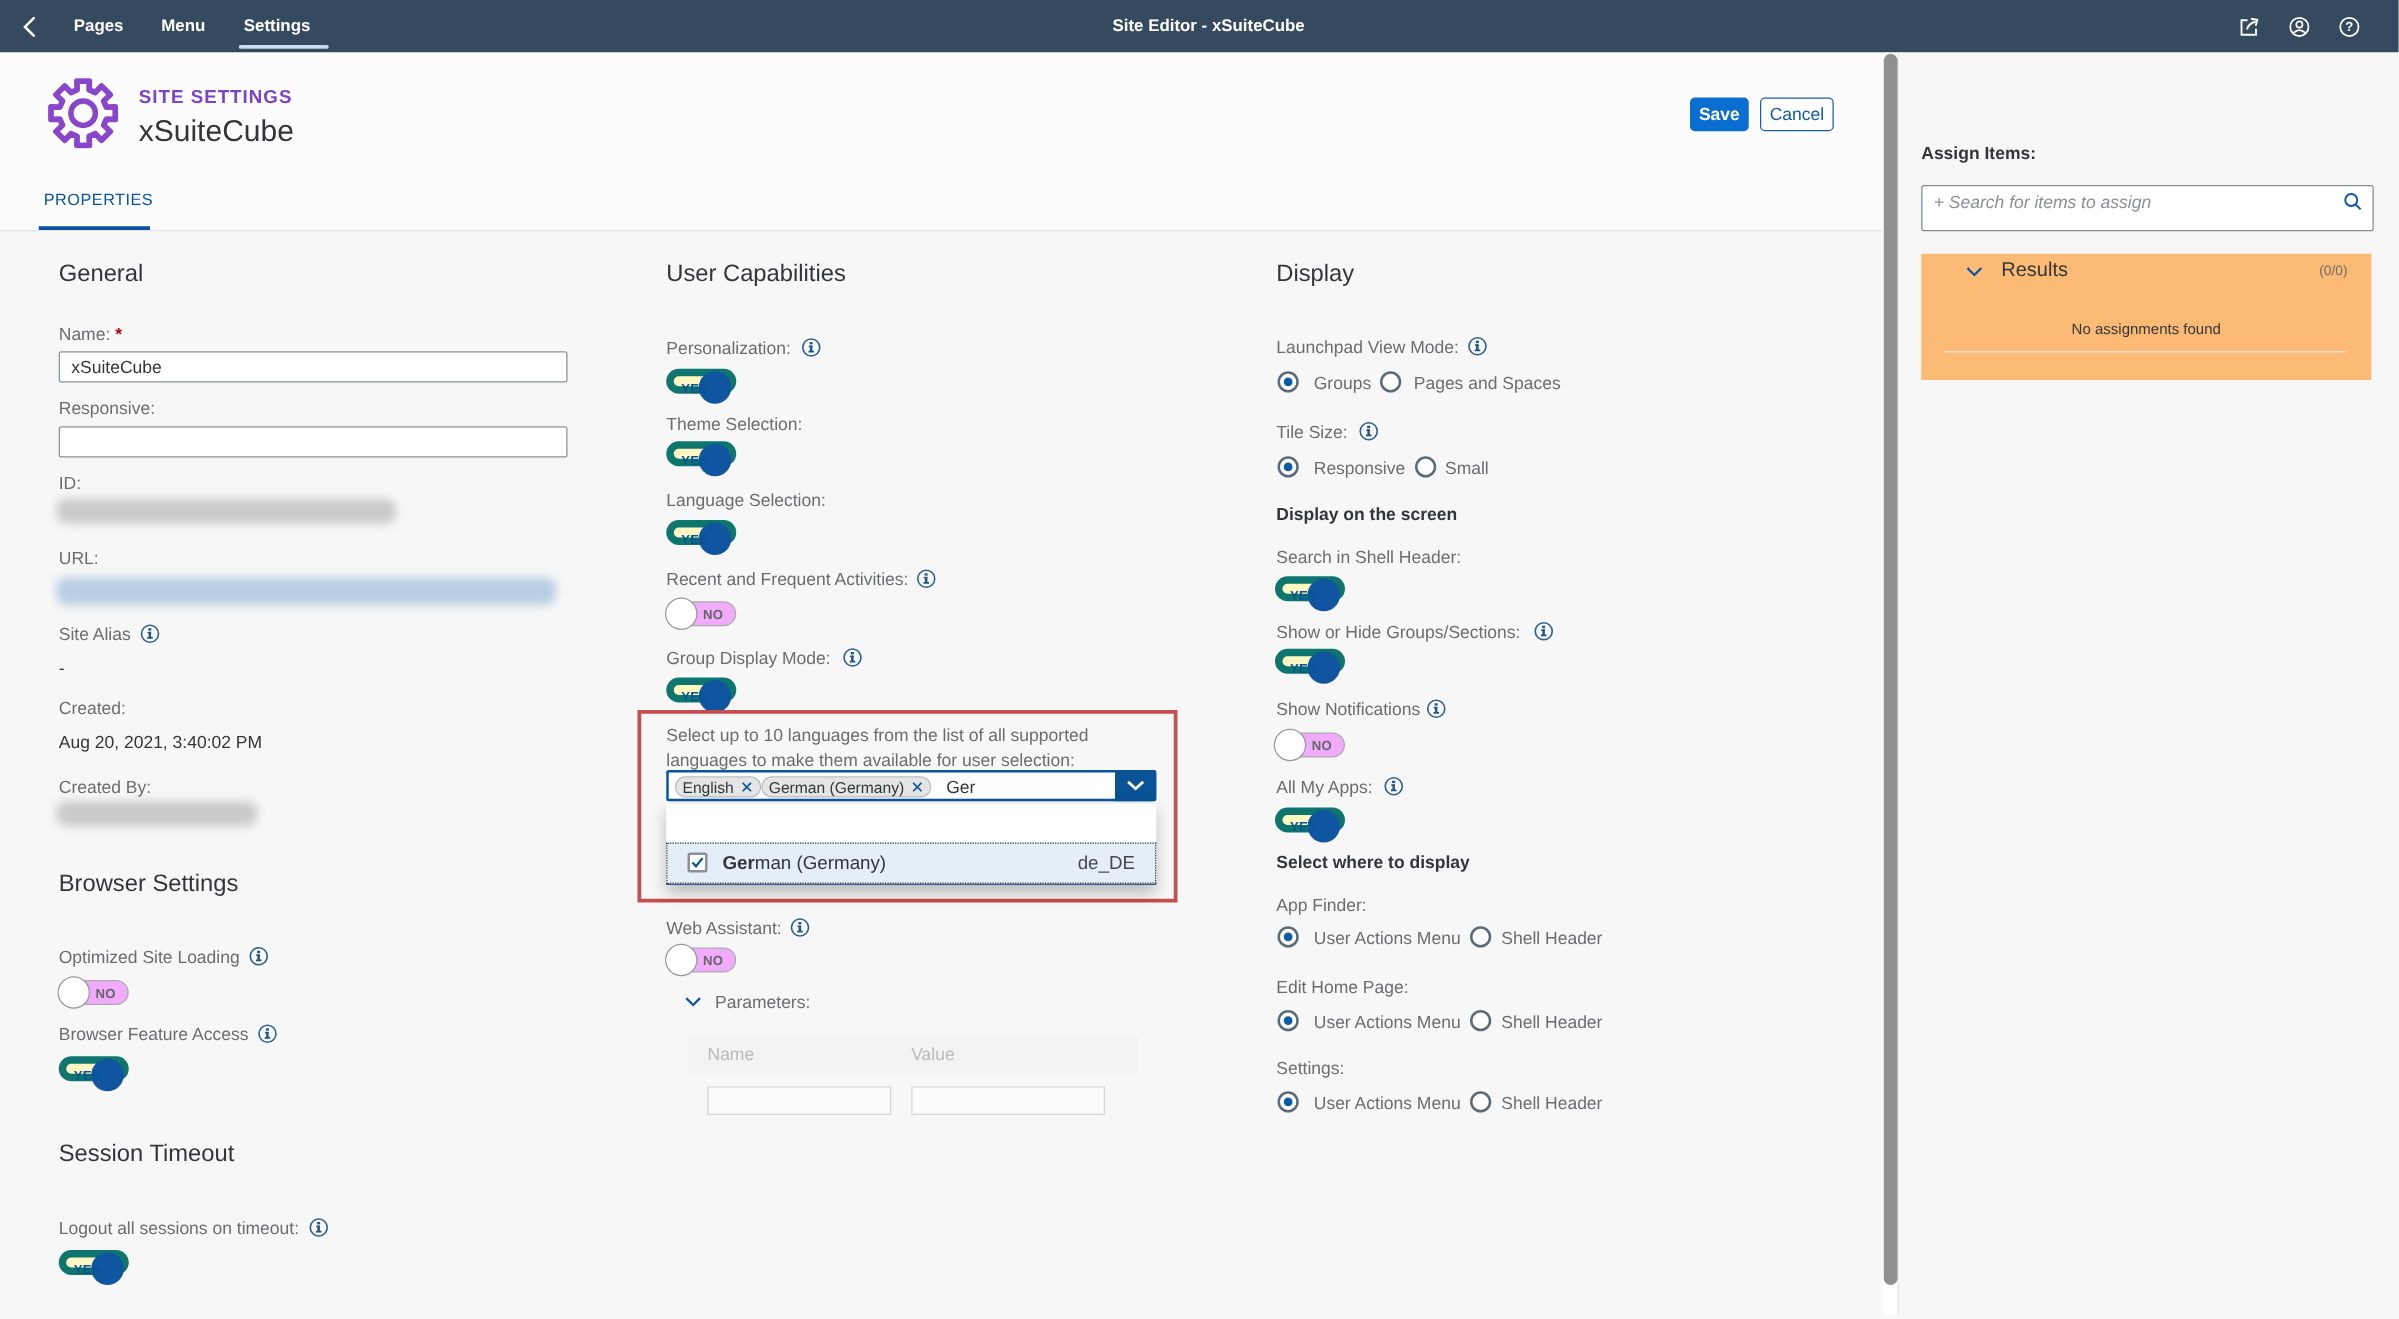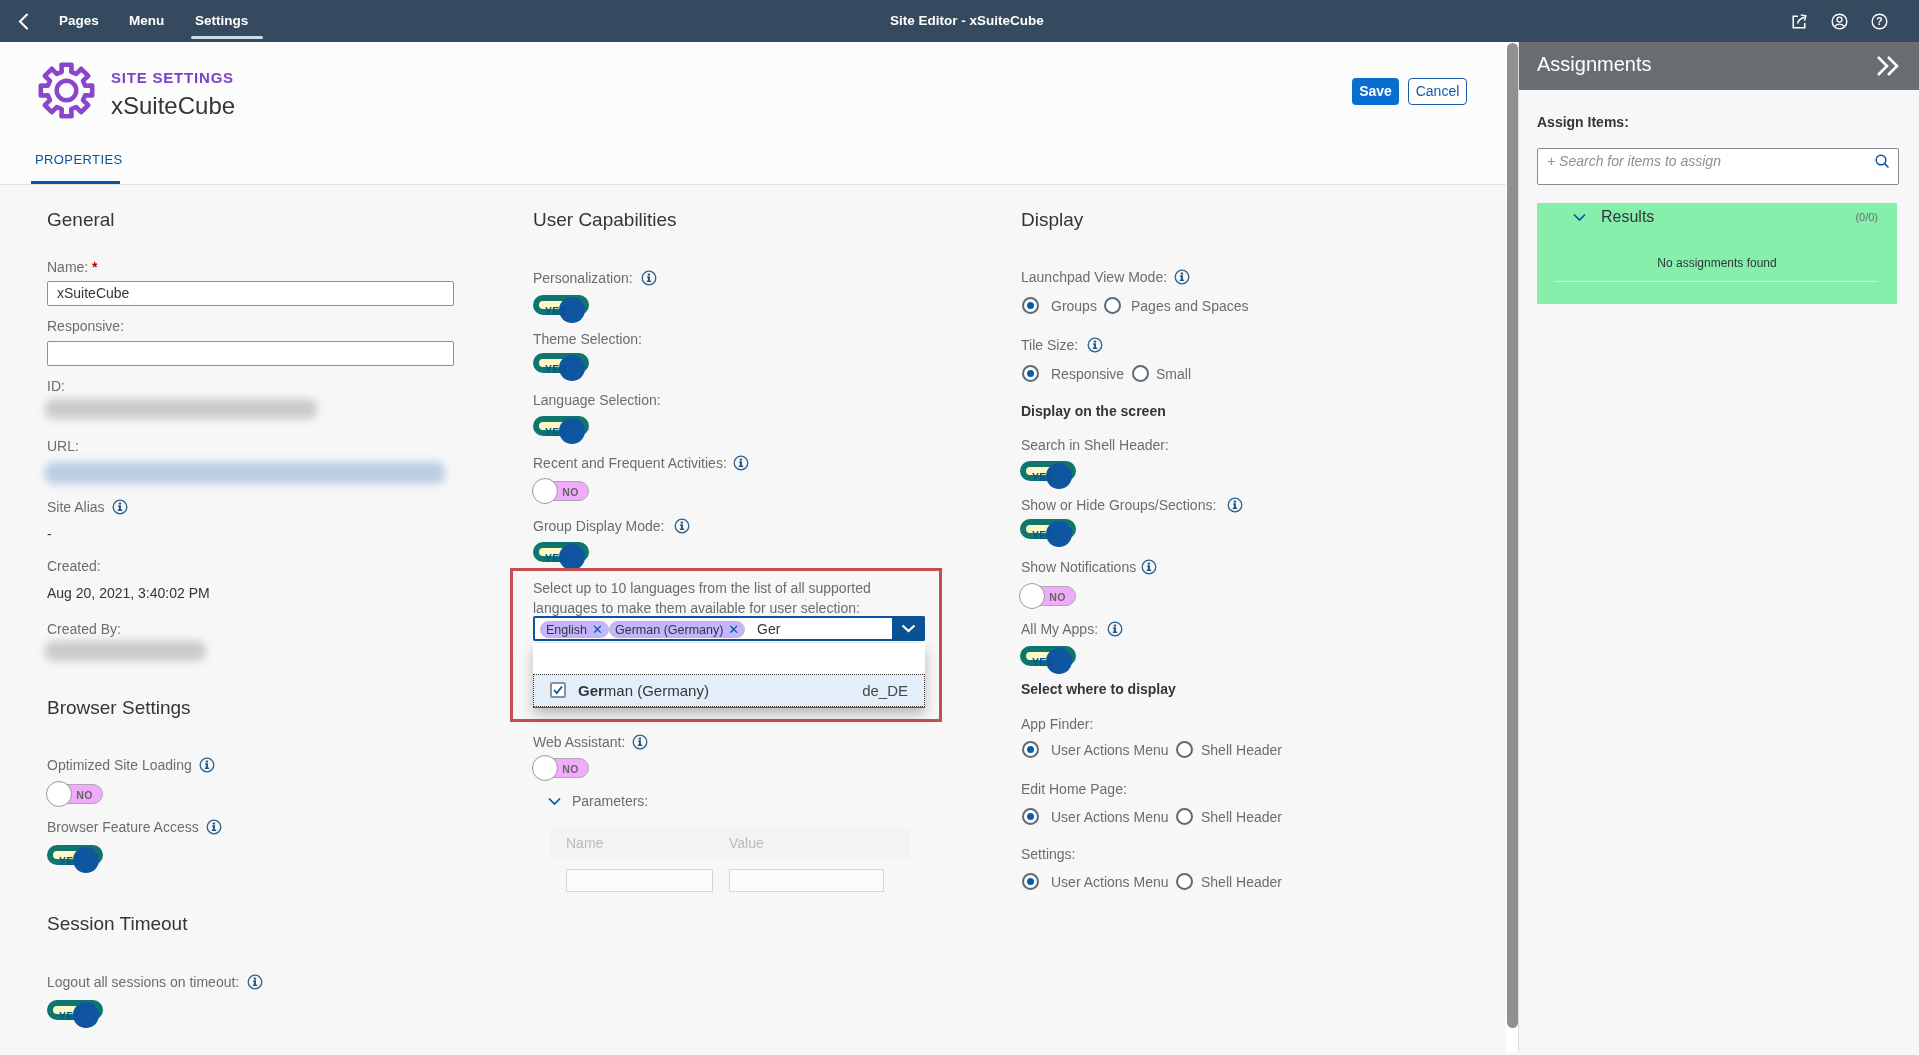--- a/index.html
+++ b/index.html
@@ -37,21 +37,21 @@
 .sw.off .t { right:9.5px; color:#666; }
 
 .rd { position:absolute; width:17px; height:17px; border:2px solid #5c6a78; border-radius:50%; background:#fff; }
 .rd.sel::after { content:""; position:absolute; left:3px; top:3px; width:7px; height:7px; border-radius:50%; background:#0a5baa; }
 
 .inf { position:absolute; width:16px; height:16px; }
 
 #redbox { position:absolute; left:510px; top:568px; width:432px; height:154px; border:3px solid #c44e50; }
 
 #combo { position:absolute; left:533px; top:616px; width:392px; height:25px; background:#fff; border:2px solid #0854a0; border-radius:2px; }
-#combo .tok { position:absolute; top:3px; height:17px; border:1px solid #b9bfc6; border-radius:9px; background:#c4b5fd; font-size:12.5px; color:#32363a; line-height:15px; padding:0 5px; white-space:nowrap; }
+#combo .tok { position:absolute; top:3px; height:17px; border:1px solid #b9bfc6; border-radius:9px; background:#e5e5e5; font-size:12.5px; color:#32363a; line-height:15px; padding:0 5px; white-space:nowrap; }
 #combo .tok .x { color:#0854a0; margin-left:5px; font-size:13px; }
 #combo-arrow { position:absolute; left:892px; top:616px; width:33px; height:25px; background:#0a5296; border-radius:0 2px 2px 0; }
 
 #ddl { position:absolute; left:533px; top:643px; width:392px; height:65px; background:#fff; box-shadow:0 6px 12px rgba(0,0,0,0.25); border-bottom:2px solid #2a5d97; }
 .ddrow { position:absolute; left:0; width:392px; height:31px; }
 .ddrow.sel { background:#e3eef8; outline:1px dotted #3a3a3a; outline-offset:-1px; }
 .cb { position:absolute; left:17px; top:7px; width:16px; height:16px; border:2px solid #89919a; border-radius:2px; background:#fff; }
 .ddtext { position:absolute; left:45px; top:7px; font-size:15px; color:#32363a; white-space:nowrap; }
 .ddcode { position:absolute; right:17px; top:7px; font-size:15px; color:#45484b; }
 
@@ -61,21 +61,21 @@
 
 #sbar { position:absolute; left:1506px; top:42px; width:13px; height:1010px; background:#fff; border-right:1px solid #dcdcdc; }
 #sbthumb { position:absolute; left:1px; top:1px; width:11px; height:985px; background:#909090; border-radius:5.5px; }
 
 #panel { position:absolute; left:1519px; top:42px; width:400px; height:1013px; background:#f7f7f7; }
 #pband { position:absolute; left:0; top:0; width:400px; height:48px; background:#696d70; }
 #pband .ttl { position:absolute; left:18px; top:11px; color:#fff; font-size:20px; }
 #assignlbl { position:absolute; left:18px; top:72px; font-size:14px; font-weight:700; color:#32363a; }
 #searchbox { position:absolute; left:18px; top:106px; width:362px; height:37px; background:#fff; border:1px solid #848b92; border-radius:2px; }
 #searchbox .ph { position:absolute; left:9px; top:4px; font-size:14px; font-style:italic; color:#8b9095; }
-#rescard { position:absolute; left:18px; top:161px; width:360px; height:101px; background:#86efac; }
+#rescard { position:absolute; left:18px; top:161px; width:360px; height:101px; background:#fdba74; }
 #rescard .rttl { position:absolute; left:64px; top:5px; font-size:16px; color:#32363a; }
 #rescard .rcnt { position:absolute; right:19px; top:8px; font-size:11px; color:#6a6d70;margin-left:16px; }
 #rescard .noa { position:absolute; left:0; top:53px; width:360px; text-align:center; font-size:12px; color:#32363a; }
 #rescard .sep { position:absolute; left:18px; top:78px; width:322px; height:1px; background:#e6e6e6; }
 </style>
 </head>
 <body>
 
 <div id="topbar">
   <svg class="abs" style="left:18px;top:13px" width="11" height="17" viewBox="0 0 11 17">
@@ -381,26 +381,20 @@
 <div class="rd sel" style="left:1022px;top:873px"></div>
 <div class="lbl" style="left:1051px;top:874px">User Actions Menu</div>
 <div class="rd" style="left:1176px;top:873px"></div>
 <div class="lbl" style="left:1201px;top:874px">Shell Header</div>
 
 <div id="sbar">
     <div id="sbthumb"></div>
   </div>
 
 <div id="panel">
-  <div id="pband">
-    <span class="ttl">Assignments</span>
-    <svg class="abs" style="left:356px;top:13px" width="25" height="22" viewBox="0 0 25 22">
-        <path d="M3 2 L12 11 L3 20 M13 2 L22 11 L13 20" fill="none" stroke="#fff" stroke-width="2.6"></path>
-      </svg>
-  </div>
   <div id="assignlbl">Assign Items:</div>
   <div id="searchbox">
     <span class="ph">+ Search for items to assign</span>
     <svg class="abs" style="left:336px;top:4px" width="17" height="17" viewBox="0 0 17 17">
         <circle cx="7" cy="7" r="4.8" fill="none" stroke="#0854a0" stroke-width="1.5"></circle>
         <line x1="10.6" y1="10.6" x2="14.5" y2="14.5" stroke="#0854a0" stroke-width="1.5"></line>
       </svg>
   </div>
   <div id="rescard">
     <svg class="abs" style="left:36px;top:10px" width="13" height="9" viewBox="0 0 13 9">

